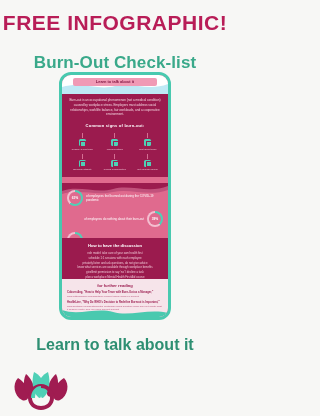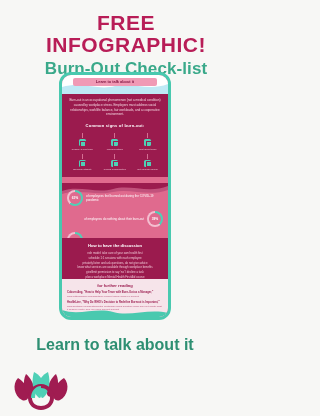--- a/index.html
+++ b/index.html
@@ -5,33 +5,33 @@
   * { margin:0; padding:0; box-sizing:border-box; }
   html,body { width:230px; height:416px; }
   body {
     font-family:"Liberation Sans", sans-serif;
     background:#f7f7f5;
     overflow:hidden;
     position:relative;
   }
 
   
-  .top-head { padding-top:12px; text-align:center;padding-left:22px; }
+  .top-head { padding-top:12px; text-align:center; }
   .head-line1 {
     color:#b81d57;
     font-size:21px;
     font-weight:bold;
     letter-spacing:.5px;
     line-height:1.05;
   }
   .head-line2 {
     color:#3aa98a;
     font-size:17px;
     font-weight:bold;
-    margin-top:4px;
+    margin-top:20px;
     letter-spacing:.1px;
     line-height:1.1;
   }
 
   
   .phone-wrap {
     position:absolute;
     left:50%; transform:translateX(-50%);
     top:72px;
     width:112px; height:248px;

